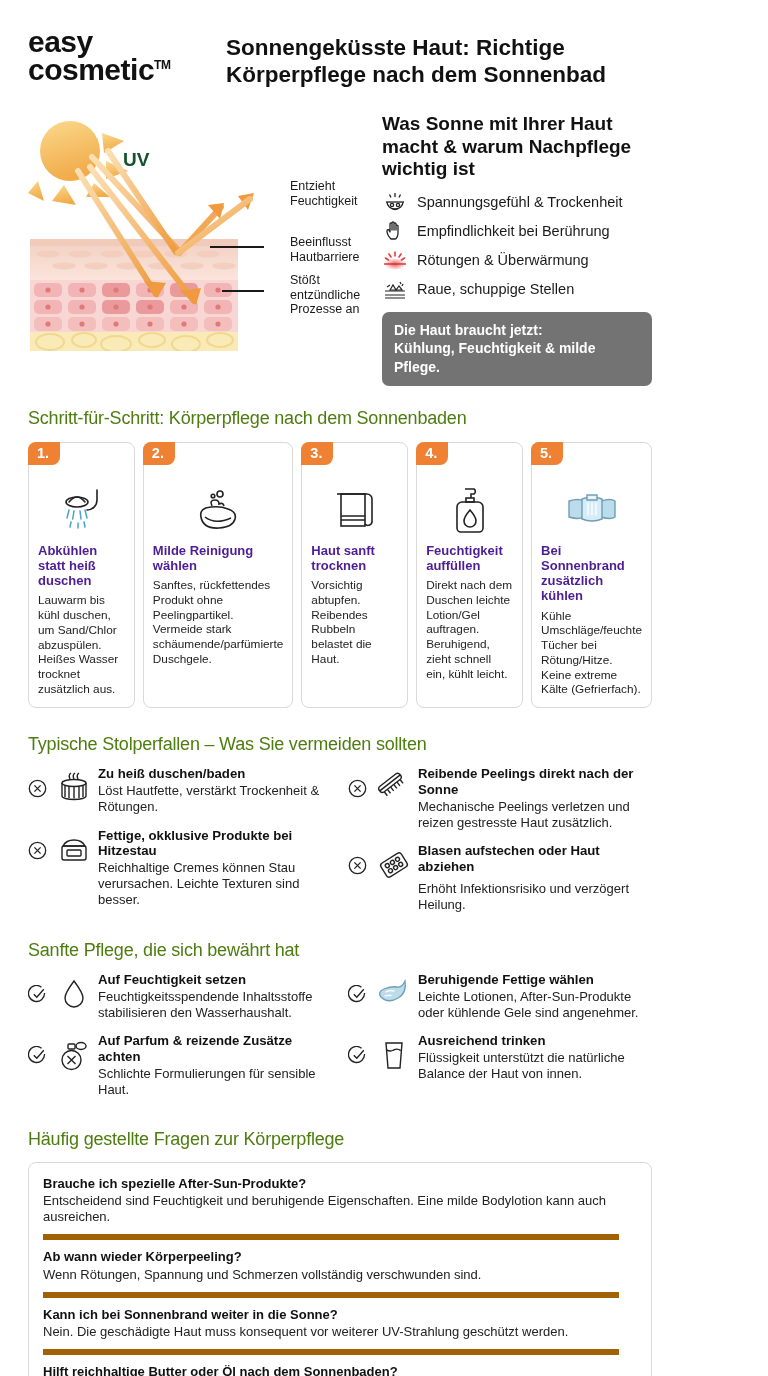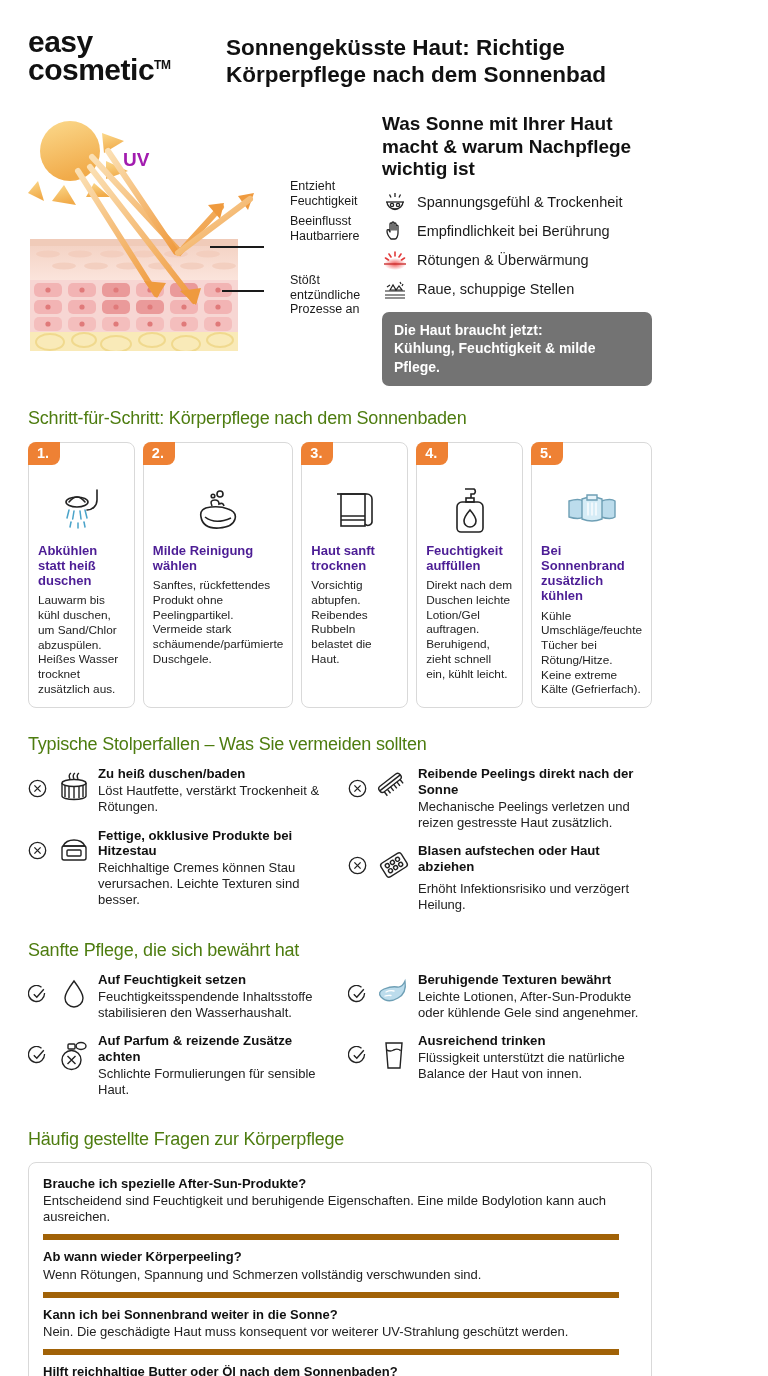--- a/index.html
+++ b/index.html
@@ -199,25 +199,25 @@
           </g>
           <path d="M150,142 L222,88" stroke="url(#rayG)" stroke-width="6" fill="none" stroke-linecap="round"></path>
 
           <g stroke="#1a1a1a" stroke-width="2.2">
             <line x1="182" y1="136" x2="236" y2="136"></line>
             <line x1="194" y1="180" x2="236" y2="180"></line>
           </g>
         </svg>
       </div>
 
-      <div style="position:absolute; left:95px; top:38px; font-size:19px; font-weight:800; color:#a21caf;">UV</div>
+      <div style="position:absolute; left:95px; top:38px; font-size:19px; font-weight:800; color:#14532d;">UV</div>
 
       <div class="labels">
         <div class="label-block" style="top:68px;">Entzieht Feuchtigkeit</div>
-        <div class="label-block" style="top:103px;">Beeinflusst Hautbarriere</div>
+        <div class="label-block" style="top:124px;">Beeinflusst Hautbarriere</div>
         <div class="label-block" style="top:162px;">Stößt entzündliche Prozesse an</div>
       </div>
     </div>
 
     <div class="right-col">
       <div class="right-title">Was Sonne mit Ihrer Haut macht &amp; warum Nachpflege wichtig ist</div>
       <div class="bullet-list">
 
         <div class="bullet">
           <span class="bullet-ic">
@@ -542,21 +542,21 @@
         <span class="item-ic">
           <svg width="34" height="28" viewBox="0 0 34 28">
             <path d="M28,3 q2,12 -7,17 q-10,6 -17,-1 q-4,-5 3,-8 q8,-3 13,-2 q5,1 8,-6 z" fill="#bcdcec" stroke="#6e9fb5" stroke-width="1.3"></path>
             <g stroke="#ffffff" stroke-width="1.3" fill="none" stroke-linecap="round">
               <path d="M9,14 q4,-2 8,-1"></path>
                 <path d="M8,18 q3,-1 6,-0.5"></path>
               </g>
             </svg>
         </span>
         <span class="item-body">
-          <span class="item-h" style="display:block">Beruhigende Texturen bewährt</span>
+          <span class="item-h" style="display:block">Beruhigende Fettige wählen</span>
           <span class="item-p" style="display:block">Leichte Lotionen, After-Sun-Produkte oder kühlende Gele sind angenehmer.</span>
         </span>
       </div>
 
       <div class="item">
         <span class="item-mark">
           <svg width="19" height="19" viewBox="0 0 19 19">
               <path d="M16.5,8 a8,8 0 1 1 -3,-5.8" fill="none" stroke="#222" stroke-width="1.3"></path>
               <path d="M5.8,9.2 l3,3 l7,-8" fill="none" stroke="#222" stroke-width="1.4"></path>
             </svg>

